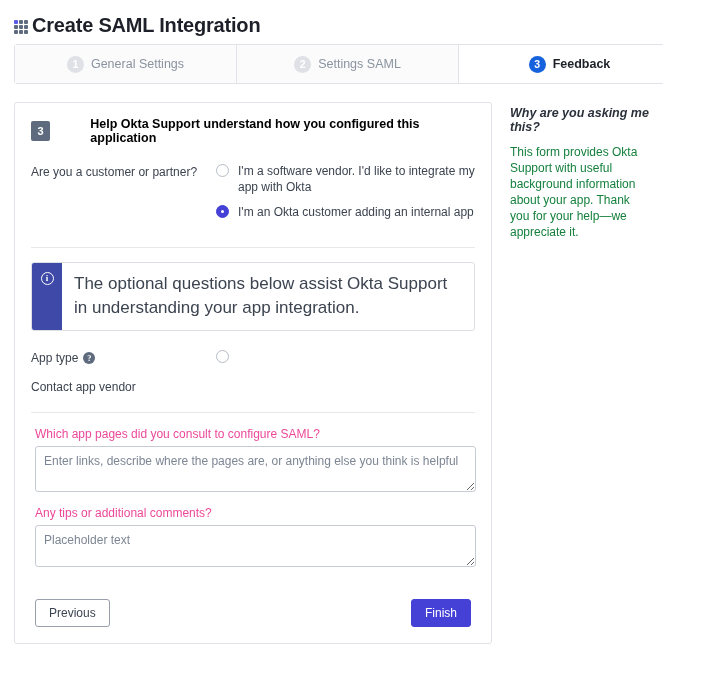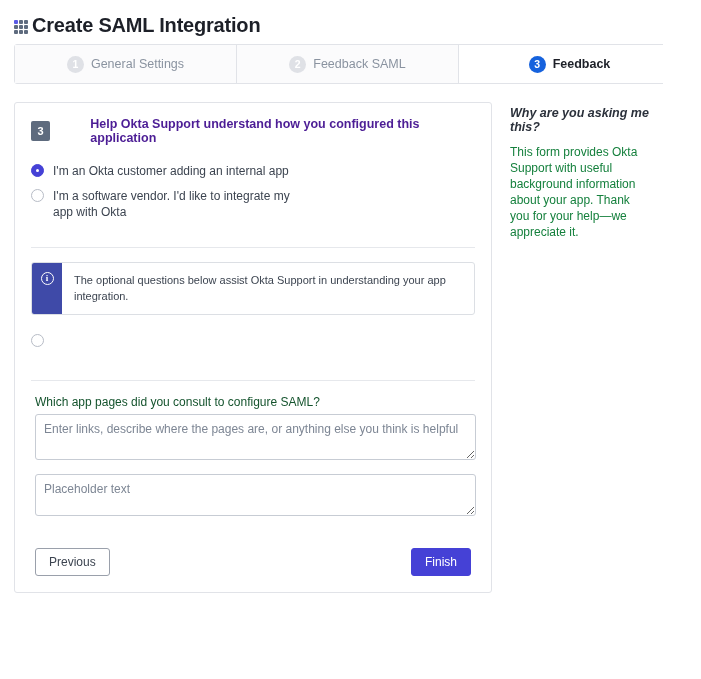--- a/index.html
+++ b/index.html
@@ -121,21 +121,21 @@
     font-size: 11px;
     font-weight: bold;
     display: flex;
     align-items: center;
     justify-content: center;
     border-radius: 2px;
   }
   .card-head .title {
     font-size: 12.5px;
     font-weight: bold;
-    color: #4c1d95;
+    color: #000000;
     margin-left: 28px;
   }
 
   .field-row {
     display: flex;
     align-items: flex-start;
     padding: 4px 0 2px 0;
   }
   .field-label {
     width: 185px;
@@ -214,22 +214,22 @@
     font-size: 9px;
     font-weight: bold;
     display: flex;
     align-items: center;
     justify-content: center;
     font-family: "Liberation Serif", serif;
     line-height: 1;
   }
   .info-banner .msg {
     padding: 9px 12px 10px 12px;
-    font-size: 11px;
-    line-height: 16px;
+    font-size: 17px;
+    line-height: 24px;
     color: #3c4450;
   }
 
   .help-icon {
     width: 12px;
     height: 12px;
     border-radius: 50%;
     background: #5e6b7e;
     color: #ffffff;
     font-size: 8.5px;
@@ -237,21 +237,21 @@
     display: inline-flex;
     align-items: center;
     justify-content: center;
     line-height: 1;
     font-family: "Liberation Serif", serif;
   }
 
   .q-block { margin-bottom: 14px; }
   .q-label {
     font-size: 12px;
-    color: #14532d;
+    color: #ec4899;
     margin: 0 0 5px 4px;
   }
   textarea {
     width: 441px;
     display: block;
     margin-left: 4px;
     border: 1px solid #c7ccd4;
     border-radius: 3px;
     font-family: "Liberation Sans", sans-serif;
     font-size: 12px;
@@ -325,79 +325,86 @@
     <span class="page-title">Create SAML Integration</span>
   </div>
 
   <div class="stepper">
     <div class="step">
       <span class="step-num">1</span>
       <span>General Settings</span>
     </div>
     <div class="step">
       <span class="step-num">2</span>
-      <span>Feedback SAML</span>
+      <span>Settings SAML</span>
     </div>
     <div class="step active">
       <span class="step-num">3</span>
       <span>Feedback</span>
     </div>
   </div>
 
   <div class="body">
 
     <div class="card">
 
       <div class="card-head">
         <span class="badge">3</span>
         <span class="title">Help Okta Support understand how you configured this application</span>
       </div>
 
       <div class="field-row">
+        <div class="field-label">Are you a customer or partner?</div>
         <div class="field-control">
+          <label class="radio-line">
+            <span class="radio"></span>
+            <span class="radio-text">I'm a software vendor. I'd like to integrate my app with Okta</span>
+          </label>
           <label class="radio-line">
             <span class="radio checked"></span>
             <span class="radio-text">I'm an Okta customer adding an internal app</span>
-          </label>
-          <label class="radio-line">
-            <span class="radio"></span>
-            <span class="radio-text">I'm a software vendor. I'd like to integrate my app with Okta</span>
           </label>
         </div>
       </div>
 
       <div class="divider"></div>
 
       <div class="info-banner">
         <div class="bar">
           <span class="info-icon">i</span>
         </div>
         <div class="msg">The optional questions below assist Okta Support in understanding your app integration.</div>
       </div>
 
       <div class="field-row">
+        <div class="field-label">
+          <span>App type</span>
+          <span class="help-icon">?</span>
+        </div>
         <div class="field-control">
           <label class="radio-line">
             <span class="radio"></span>
           </label>
         </div>
       </div>
 
       <div class="field-row">
+        <div class="field-label">Contact app vendor</div>
       </div>
 
       <div class="divider"></div>
 
       <div class="q-block">
         <div class="q-label">Which app pages did you consult to configure SAML?</div>
         <textarea class="tall" placeholder="Enter links, describe where the pages are, or anything else you think is helpful" style=""></textarea>
       </div>
 
 
       <div class="q-block">
+        <div class="q-label">Any tips or additional comments?</div>
         <textarea class="short" placeholder="Placeholder text" style=""></textarea>
       </div>
 
       <div class="actions">
         <button class="btn btn-secondary">Previous</button>
         <button class="btn btn-primary">Finish</button>
       </div>
     </div>
 
     <div class="rail">

